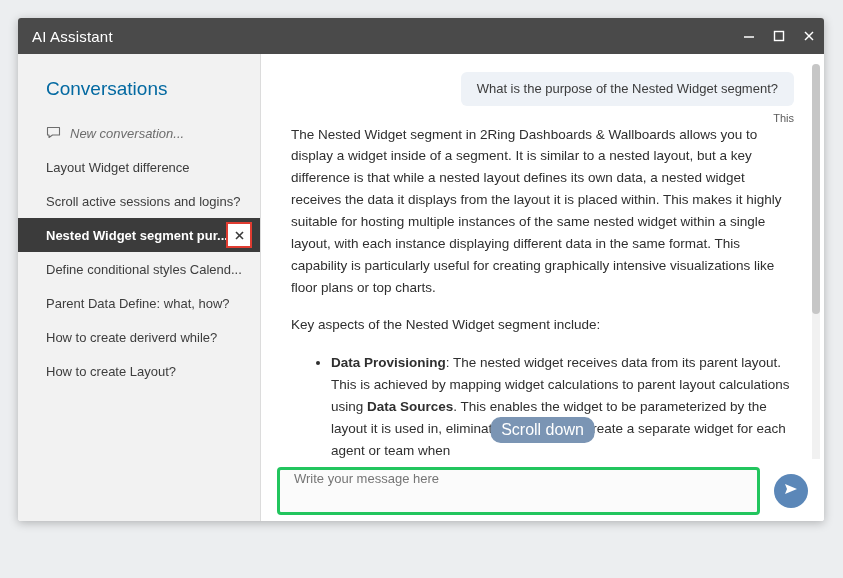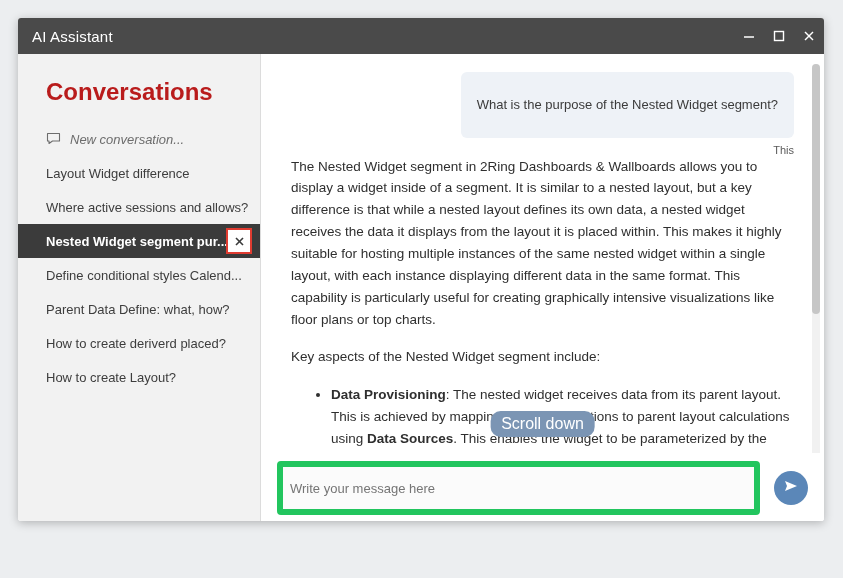--- a/index.html
+++ b/index.html
@@ -68,24 +68,24 @@
   .sidebar {
     width: 242px;
     flex: 0 0 242px;
     background: #f2f2f2;
     border-right: 1px solid #dcdcdc;
     display: flex;
     flex-direction: column;
     min-height: 0;
   }
   .sidebar-title {
-    font-size: 24px;
-    color: #b91c1c;
+    font-size: 19px;
+    color: #0369a1;
     padding: 24px 0 16px 28px;
-    font-weight: 700;
+    font-weight: 400;
   }
   .conv-list {
     display: flex;
     flex-direction: column;
     min-height: 0;
   }
   .conv-item {
     position: relative;
     height: 34px;
     display: flex;
@@ -149,21 +149,21 @@
     padding: 18px 30px 0 30px;
   }
   .user-row {
     display: flex;
     justify-content: flex-end;
   }
   .user-bubble {
     background: #eef2f7;
     color: #3b3b3b;
     border-radius: 6px;
-    padding: 24px 16px;
+    padding: 8px 16px;
     font-size: 13px;
     max-width: 340px;
     line-height: 1.35;
   }
   .edit-link {
     text-align: right;
     font-size: 11px;
     color: #5a5a5a;
     margin-top: 6px;
     cursor: default;
@@ -219,26 +219,26 @@
   .composer-wrap {
     flex: 0 0 auto;
     padding: 8px 16px 6px 16px;
     background: #ffffff;
     display: flex;
     align-items: center;
   }
   .composer {
     flex: 1 1 auto;
     height: 42px;
-    border: 6px solid #22c55e;
+    border: 3px solid #22c55e;
     border-radius: 4px;
     background: #fbfbfb;
     display: flex;
-    align-items: center;
-    padding: 0 5px;
+    align-items: flex-start;
+    padding: 0 12px;
   }
   .composer input {
     border: none;
     outline: none;
     background: transparent;
     width: 100%;
     font-size: 13px;
     color: #8a8a8a;
     font-family: "Liberation Sans", sans-serif;
   }
@@ -315,21 +315,21 @@
             </svg>
           </span>
           <span class="conv-label">New conversation...</span>
         </div>
 
         <div class="conv-item">
           <span class="conv-label">Layout Widget difference</span>
         </div>
 
         <div class="conv-item">
-          <span class="conv-label">Where active sessions and allows?</span>
+          <span class="conv-label">Scroll active sessions and logins?</span>
         </div>
 
         <div class="conv-item active">
           <span class="conv-label">Nested Widget segment pur...</span>
           <span class="conv-close">
             <svg width="11" height="11" viewBox="0 0 11 11">
                 <line x1="2" y1="2" x2="9" y2="9" stroke="#3b3b3b" stroke-width="1.6"></line>
                 <line x1="9" y1="2" x2="2" y2="9" stroke="#3b3b3b" stroke-width="1.6"></line>
               </svg>
           </span>
@@ -337,21 +337,21 @@
 
         <div class="conv-item">
           <span class="conv-label">Define conditional styles Calend...</span>
         </div>
 
         <div class="conv-item">
           <span class="conv-label">Parent Data Define: what, how?</span>
         </div>
 
         <div class="conv-item">
-          <span class="conv-label">How to create deriverd placed?</span>
+          <span class="conv-label">How to create deriverd while?</span>
         </div>
 
         <div class="conv-item">
           <span class="conv-label">How to create Layout?</span>
         </div>
 
       </div>
     </div>
 
     <div class="chat">

